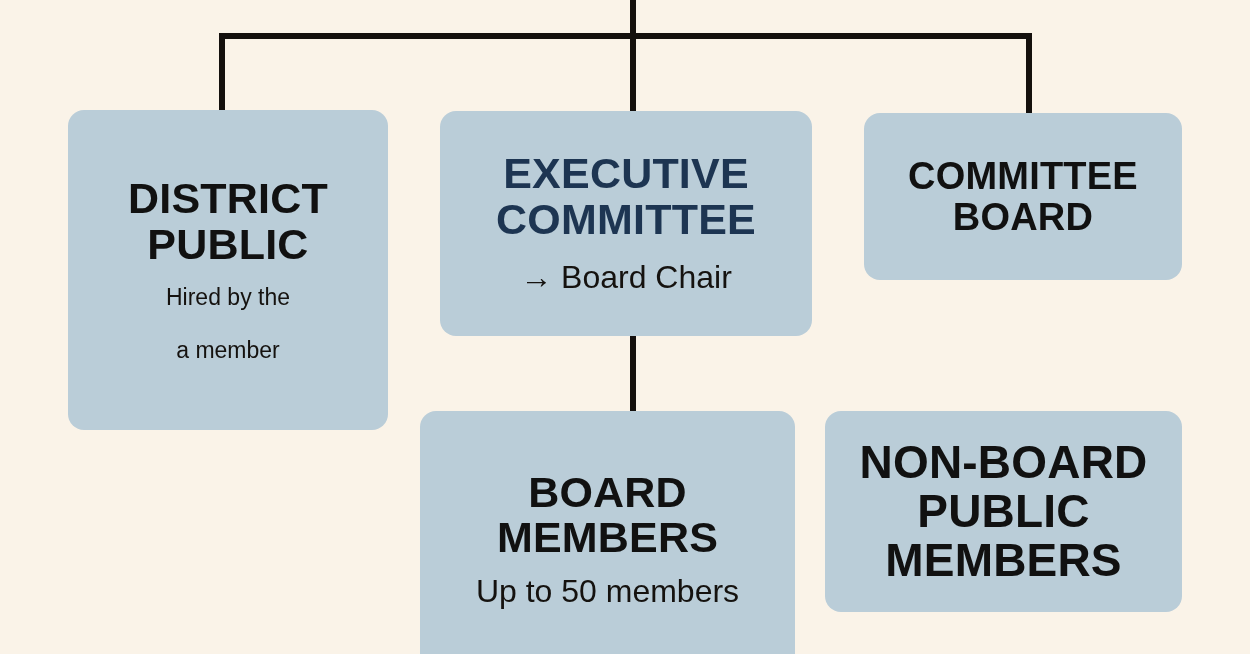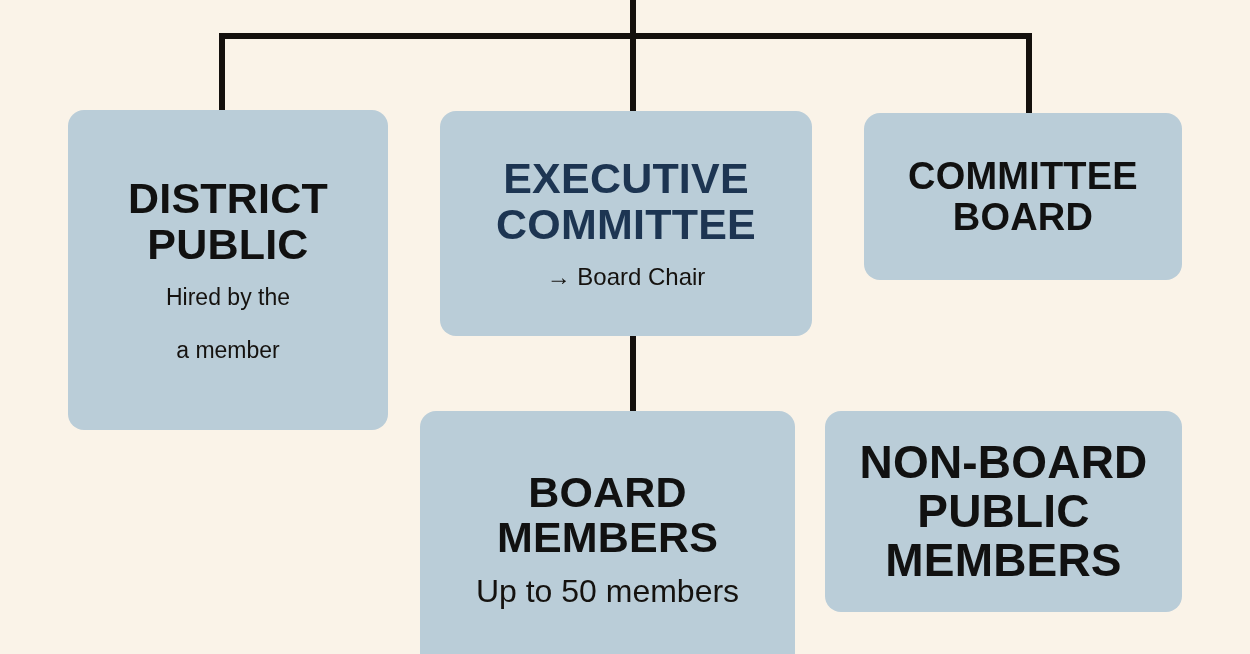--- a/index.html
+++ b/index.html
@@ -63,21 +63,21 @@
   }
   #node-district-manager .node-title { font-size: 43px; }
   #node-district-manager .node-sub   { font-size: 23px; margin-top: 16px; }
 
   #node-executive-committee {
     left: 440px; top: 111px; width: 372px; height: 225px; gap: 8px;
   }
   #node-executive-committee .node-title {
     font-size: 43px; color: #1d3552;
   }
-  #node-executive-committee .node-sub  { font-size: 24px; margin-top: 8px; }
+  #node-executive-committee .node-sub  { font-size: 32px; margin-top: 8px; }
 
   #node-committee-chairs {
     left: 864px; top: 113px; width: 318px; height: 167px;
   }
   #node-committee-chairs .node-title { font-size: 38px; }
 
   #node-board-members {
     left: 420px; top: 411px; width: 375px; height: 258px;
   }
   #node-board-members .node-title { font-size: 43px; }

